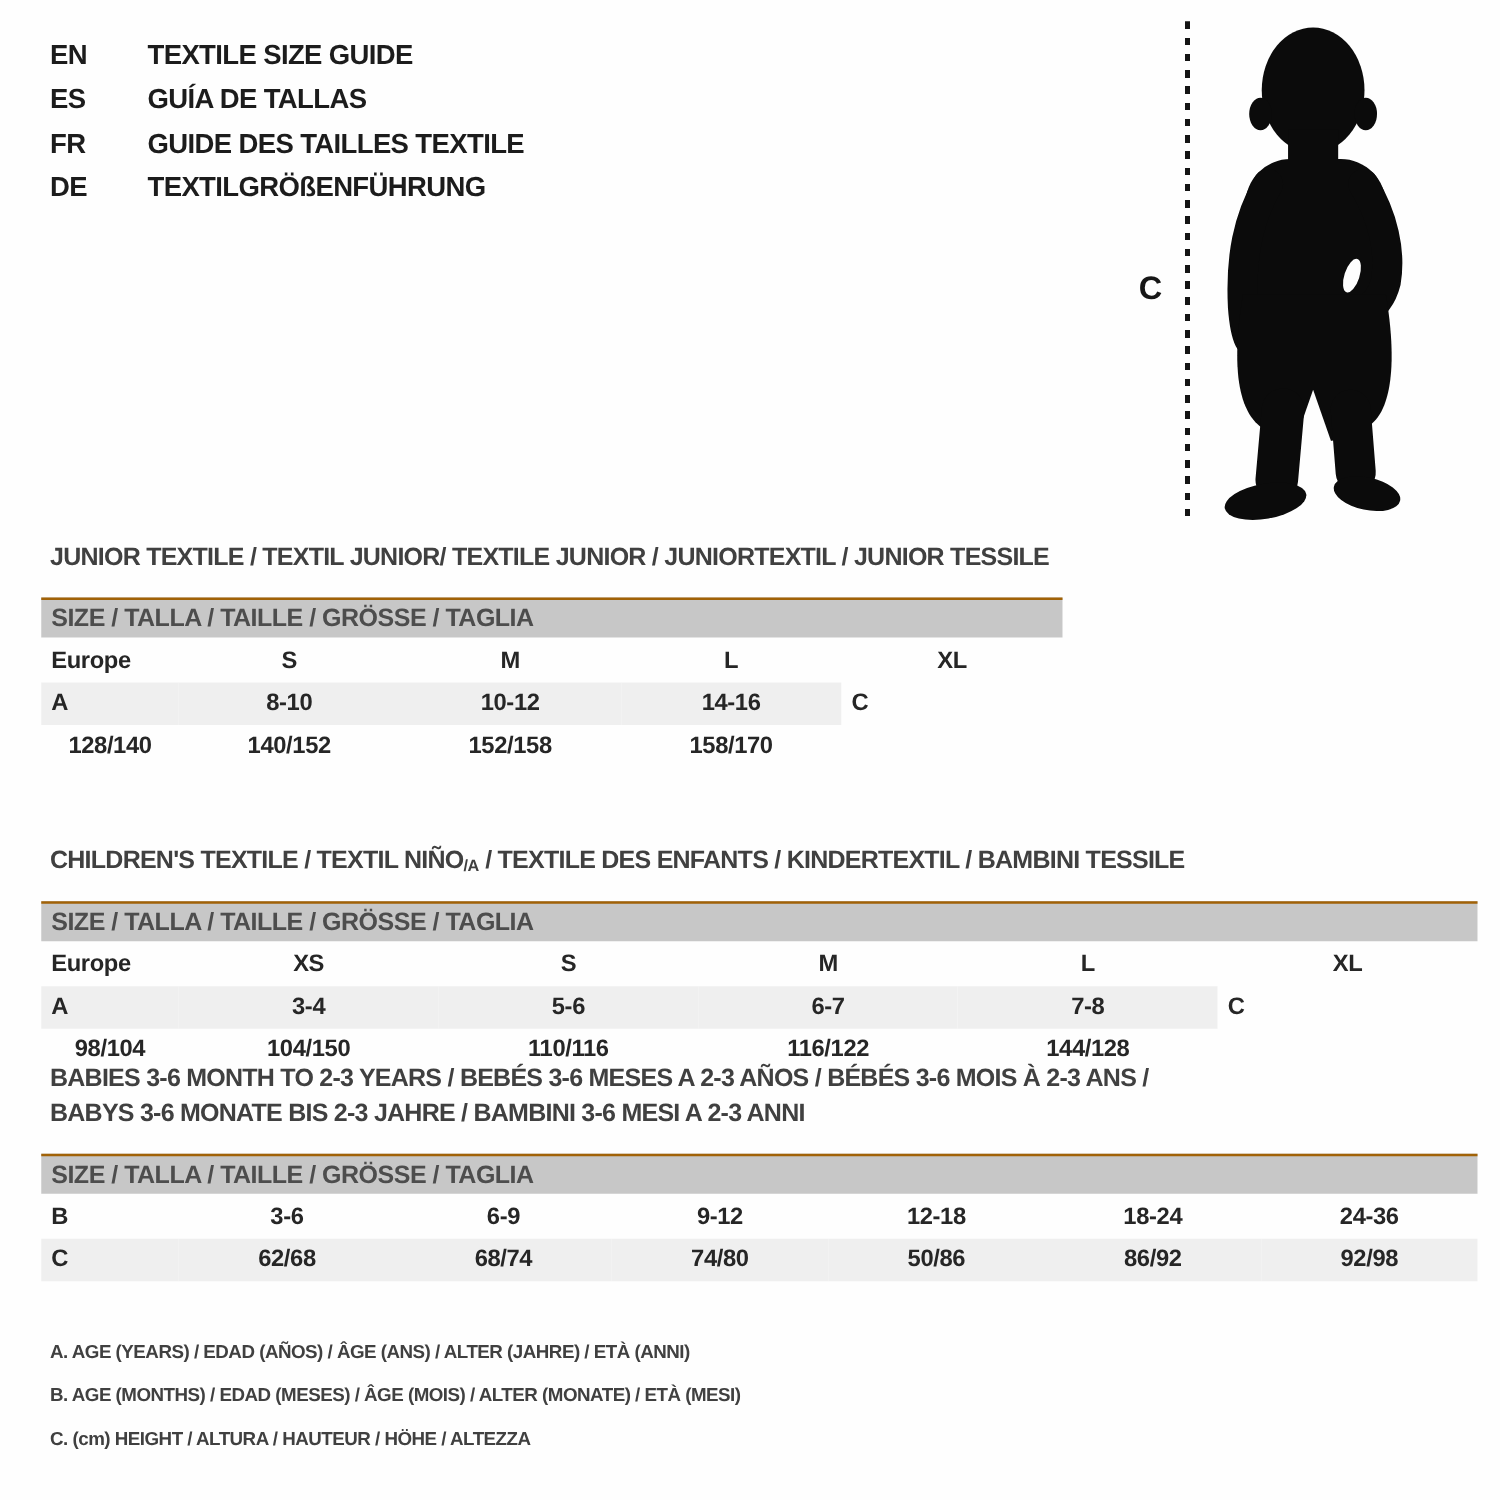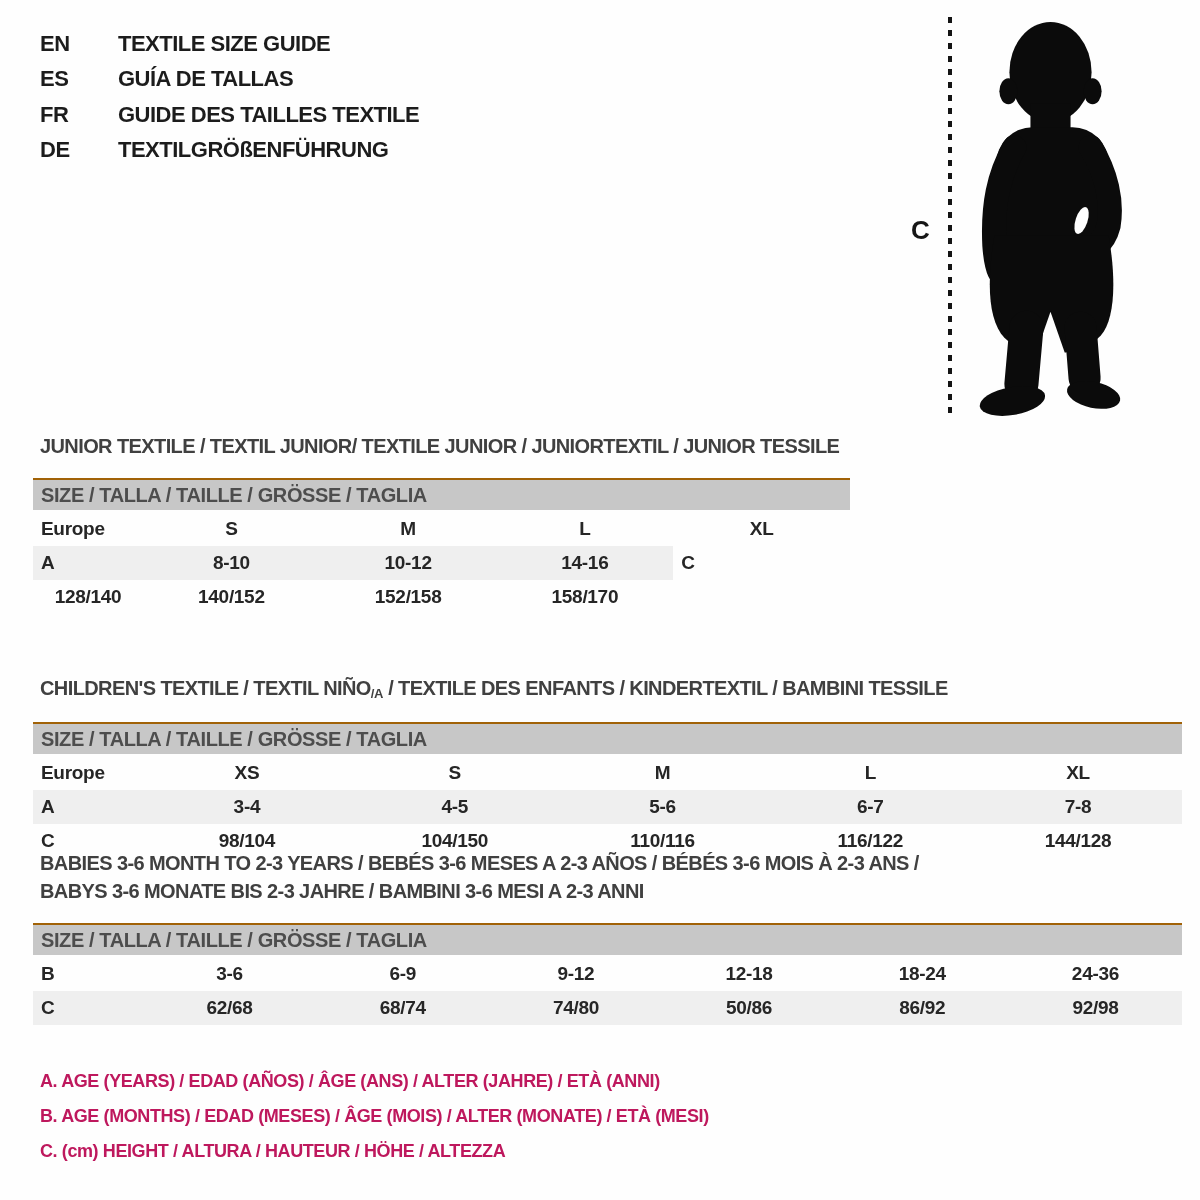--- a/index.html
+++ b/index.html
@@ -67,22 +67,22 @@
     display: flex; align-items: center; justify-content: center;
     font-weight: 700; font-size: 19px; letter-spacing: -0.3px; color: #262626;
     white-space: nowrap;
   }
   .cell.label { justify-content: flex-start; padding-left: 8px; }
   .cell.shade { background: #efefef; }
 
   
   .legend { position: absolute; left: 40px; top: 1064px; }
   .legend-line {
-    font-weight: 700; font-size: 18px; line-height: 35px;
-    letter-spacing: -0.4px; color: #be185d; white-space: nowrap;
+    font-weight: 700; font-size: 15px; line-height: 35px;
+    letter-spacing: -0.4px; color: #404040; white-space: nowrap;
   }
 </style>
 </head>
 <body>
 
 <div class="page">
 
   <div class="lang-block">
     <div class="lang-row">
       <span class="lang-code">EN</span>
@@ -158,21 +158,20 @@
 
       <div class="cell label">Europe</div>
       <div class="cell">XS</div>
       <div class="cell">S</div>
       <div class="cell">M</div>
       <div class="cell">L</div>
       <div class="cell">XL</div>
 
       <div class="cell label shade">A</div>
       <div class="cell shade">3-4</div>
-      <div class="cell shade">4-5</div>
       <div class="cell shade">5-6</div>
       <div class="cell shade">6-7</div>
       <div class="cell shade">7-8</div>
 
       <div class="cell label">C</div>
       <div class="cell">98/104</div>
       <div class="cell">104/150</div>
       <div class="cell">110/116</div>
       <div class="cell">116/122</div>
       <div class="cell">144/128</div>

